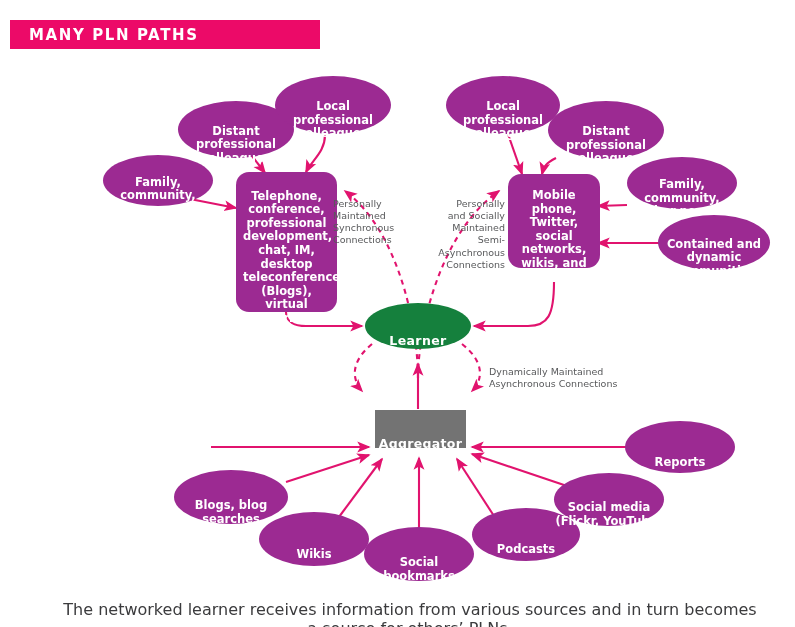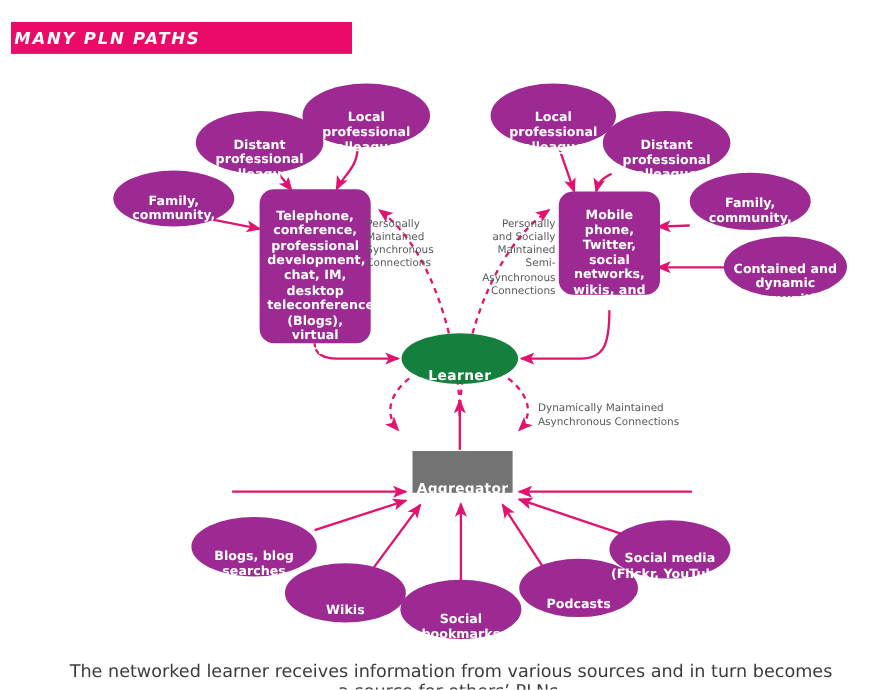--- a/index.html
+++ b/index.html
@@ -27,23 +27,22 @@
     height: 29px;
     background: #ec0a68;
     display: flex;
     align-items: center;
   }
   #title-banner .title-text {
     color: #ffffff;
     font-size: 15px;
     font-weight: bold;
     letter-spacing: 1.6px;
-    padding-left: 3px;
-    font-family: "DejaVu Sans", sans-serif;
-    font-style: italic;
+    padding-left: 19px;
+    font-family: "DejaVu Sans", sans-serif;
   }
   
   #connectors {
     position: absolute;
     left: 0;
     top: 0;
     width: 795px;
     height: 627px;
     pointer-events: none;
   }
@@ -231,16 +230,19 @@
   </div>
 
   <div class="node ellipse" style="left:472px; top:508px; width:108px; height:53px;">
     <span>Podcasts</span>
   </div>
 
   <div class="node ellipse" style="left:554px; top:473px; width:110px; height:53px;">
     <span>Social media (Flickr, YouTube)</span>
   </div>
 
+  <div class="node ellipse" style="left:625px; top:421px; width:110px; height:52px;">
+    <span>Reports</span>
+  </div>
 
   <div id="caption">The networked learner receives information from various sources and in turn becomes a source for others’ PLNs.</div>
 
 </div>
 
 </body></html>

